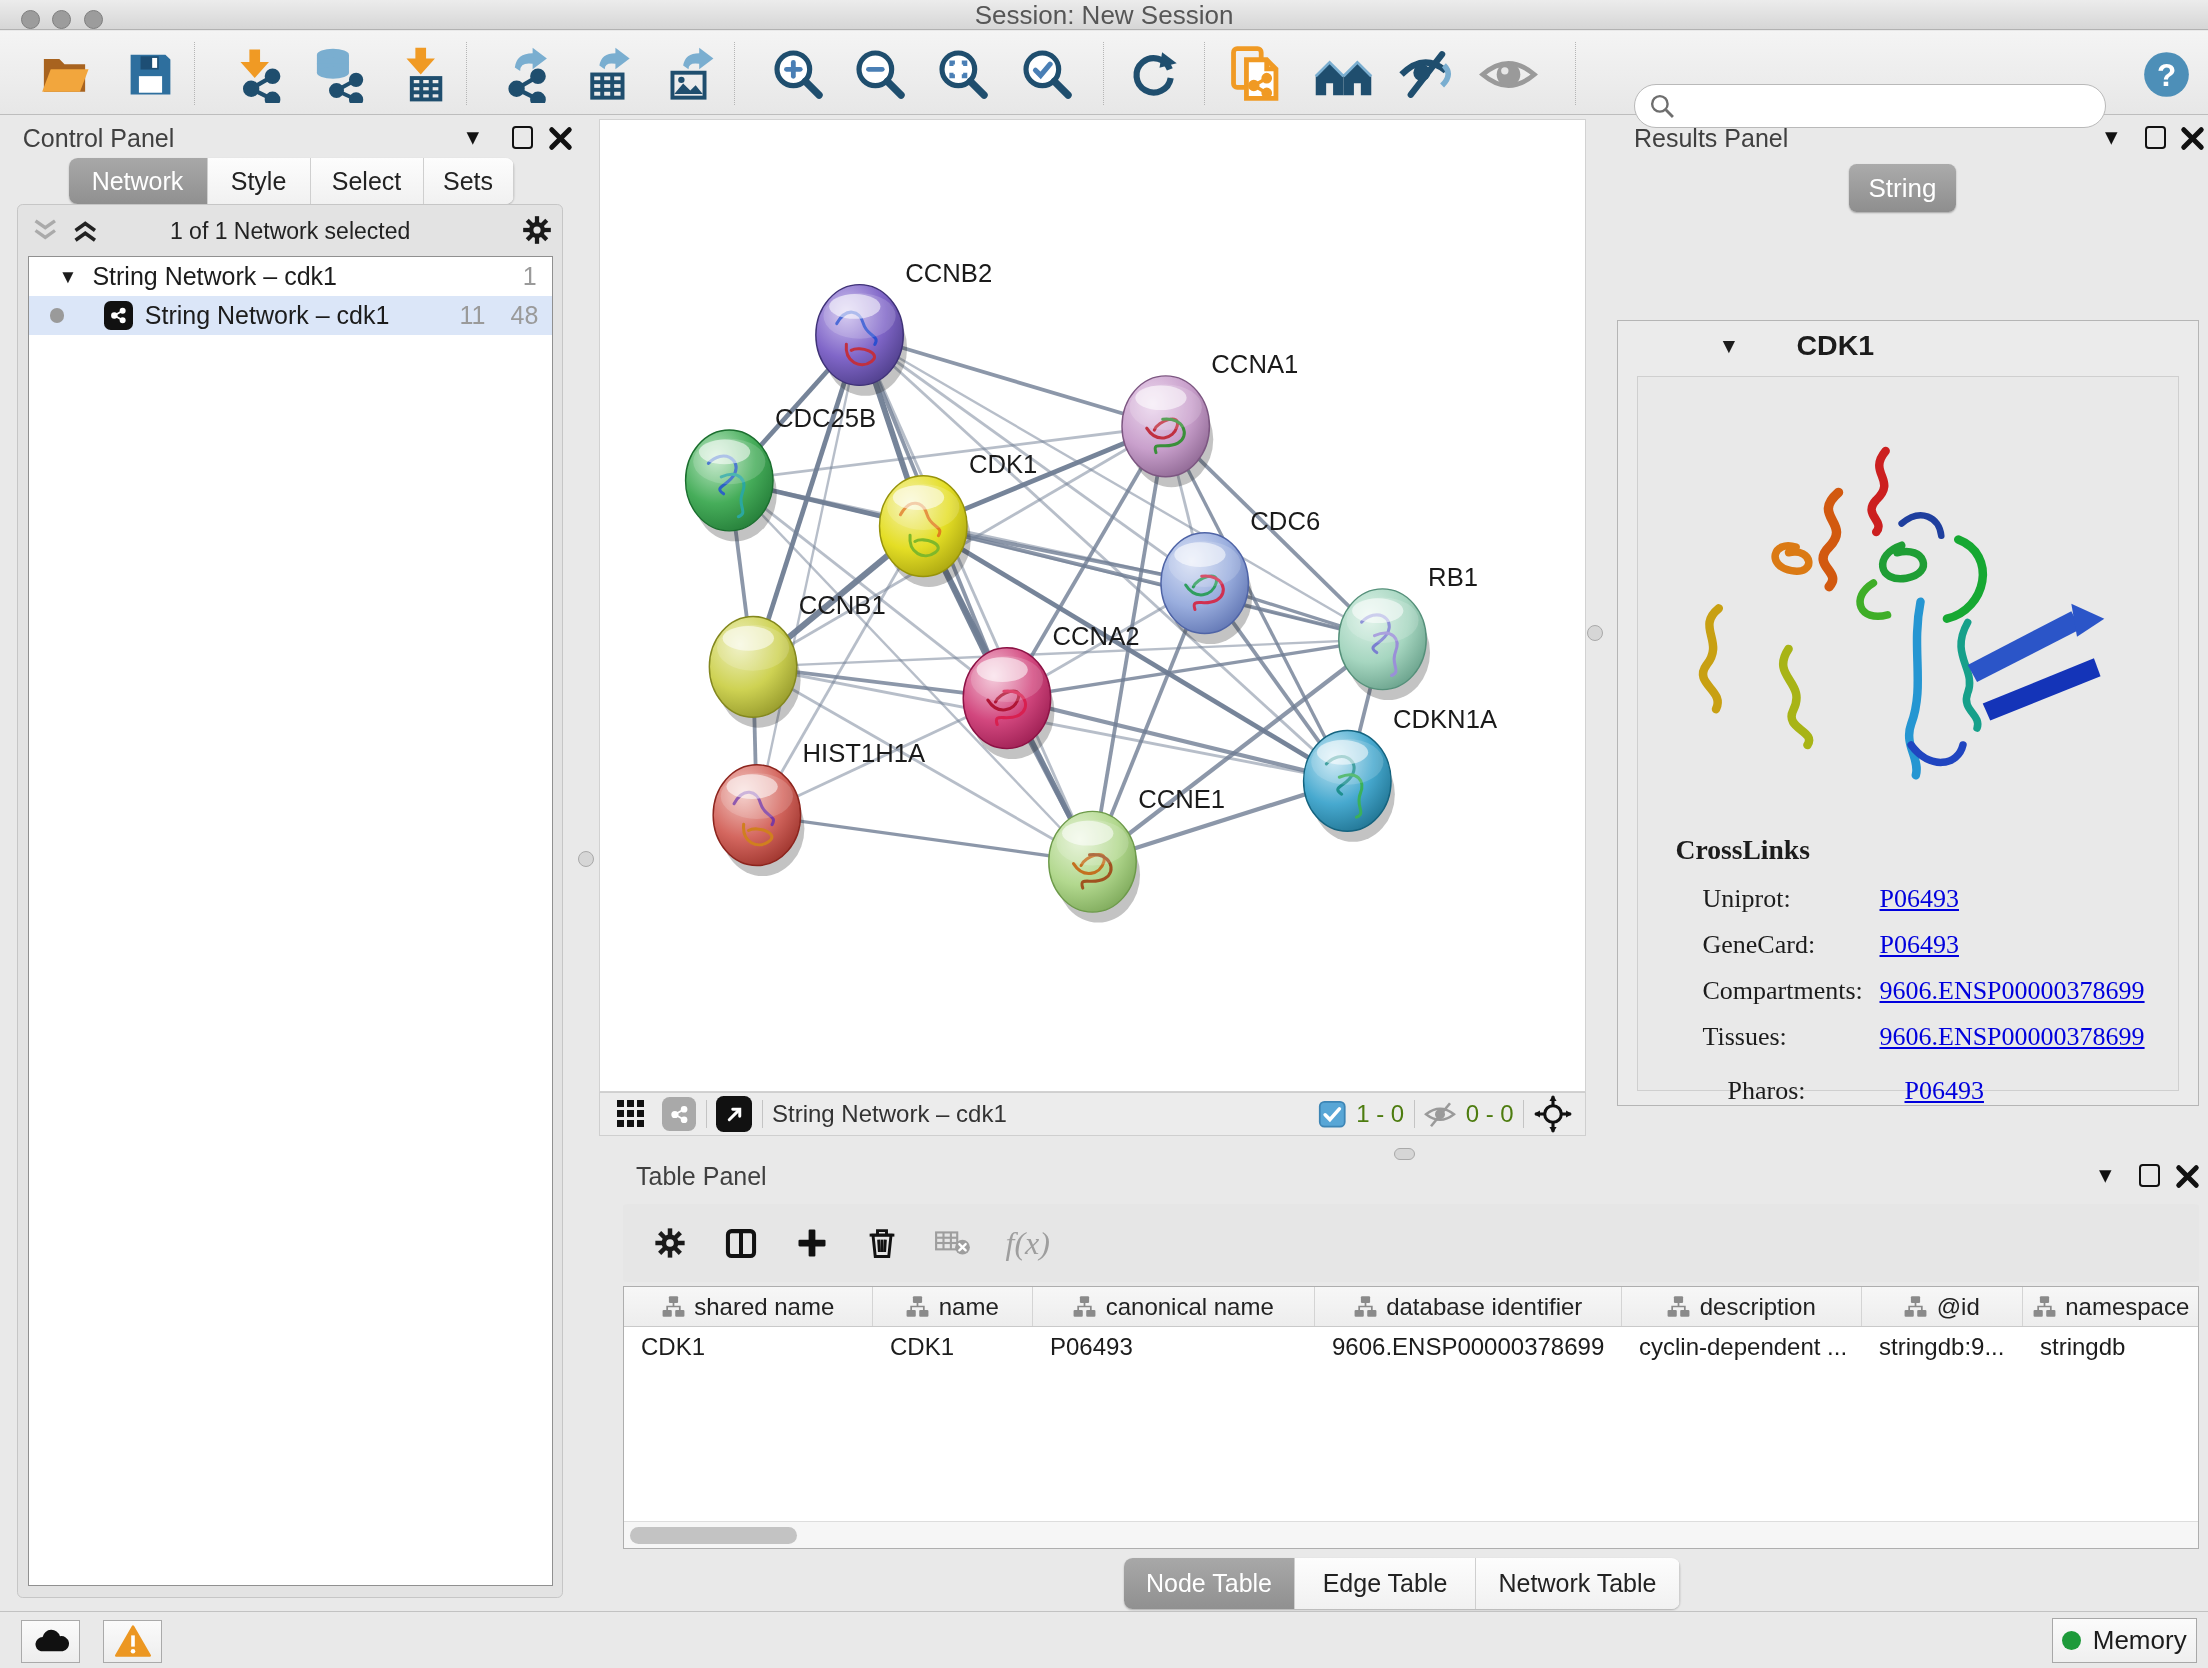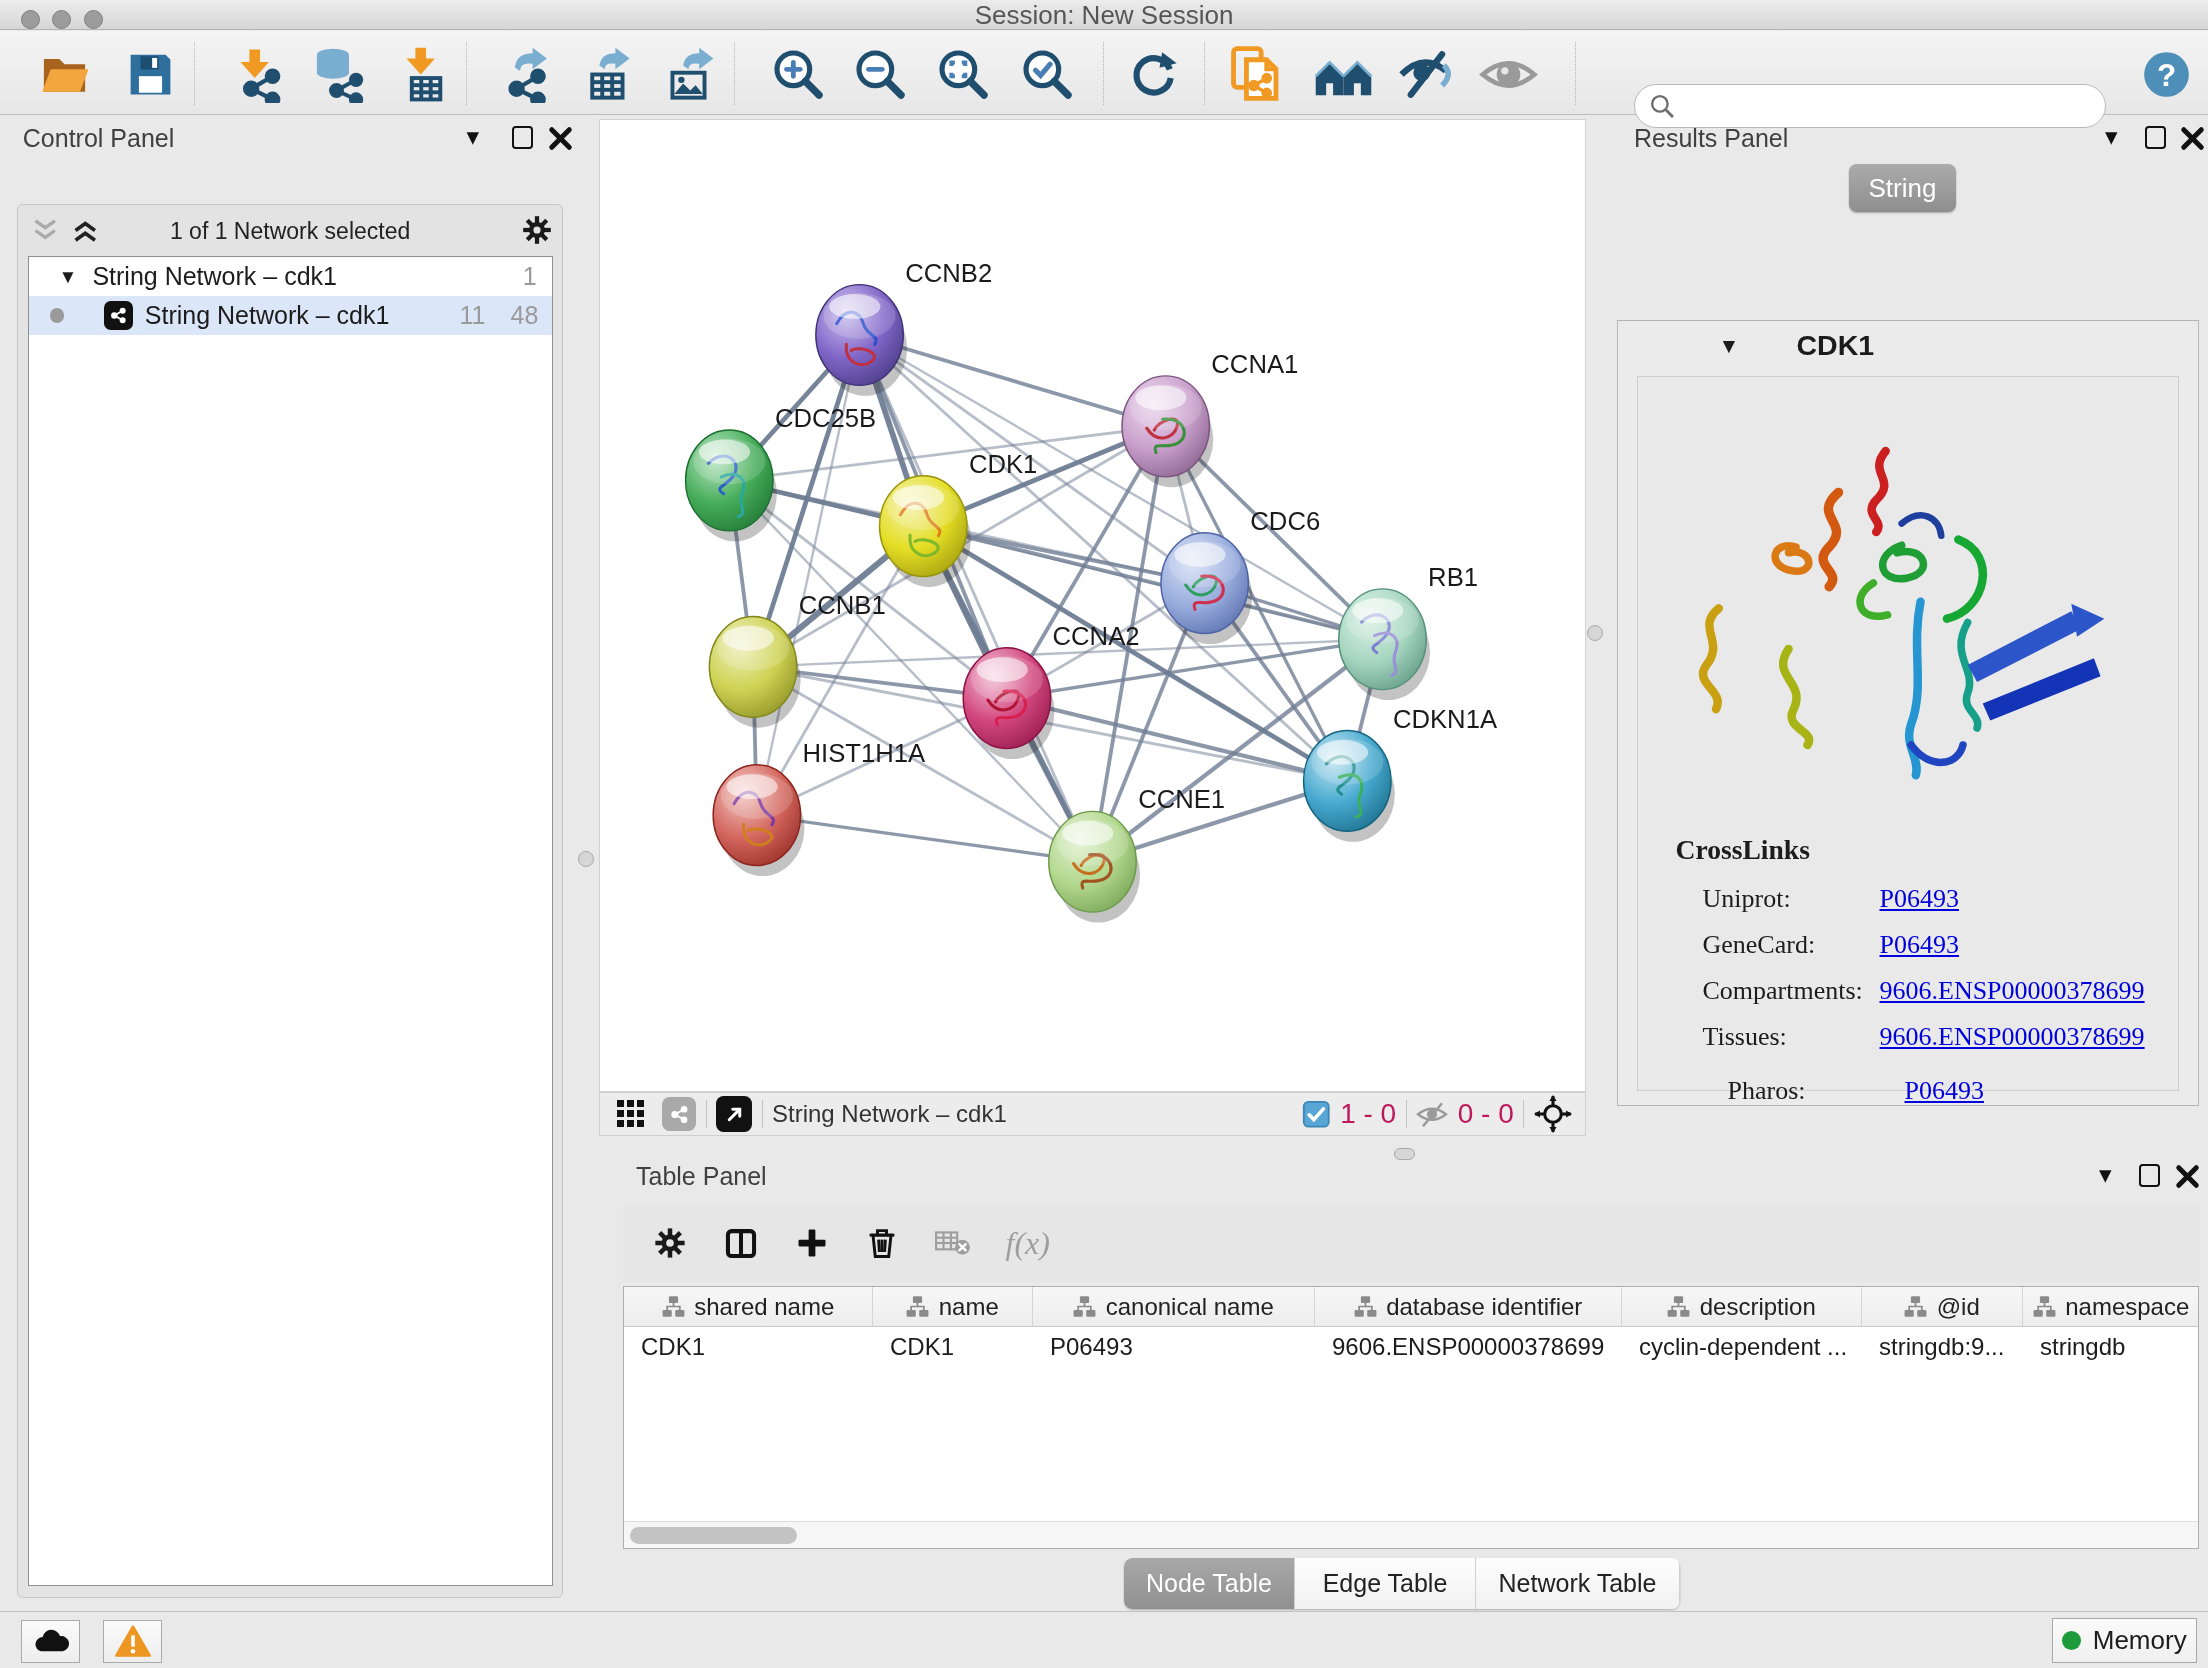--- a/index.html
+++ b/index.html
@@ -33,21 +33,21 @@
   .trow { display:flex; align-items:center; height:39px; font-size:25px; }
   .trow .cnt { color:#9a9a9a; }
   .sel-row { background:#dbe6f8; }
   .share-sq { width:29.5px; height:29.5px; background:#111; border-radius:6.7px; display:flex; align-items:center; justify-content:center; }
 
   
   .canvas { left:599px; top:119px; width:987px; height:973px; background:#fff; border:1px solid #d2d2d2; }
   .viewbar { left:599px; top:1092px; width:987px; height:44px; background:#ececec; border:1px solid #cfcfcf; display:flex; align-items:center; }
   .vb-sep { width:1px; height:28.5px; background:#c4c4c4; margin:0 9.5px; }
   .vb-label { font-size:24px; color:#333; }
-  .counts { font-size:28px; color:#be185d; }
+  .counts { font-size:24px; color:#4d7c0f; }
   .handle { position:absolute; background:#d6d6d6; border:1px solid #a9a9a9; border-radius:50%; }
 
   
   .results { left:1607px; top:122px; width:601px; height:1016px; }
   .rtab { position:absolute; left:242px; top:42px; width:107px; height:48px; border-radius:7.6px; background:linear-gradient(#ababab,#8e8e8e); color:#fff; font-size:26px; display:flex; align-items:center; justify-content:center; box-shadow:0 1px 1.9px rgba(0,0,0,.3); }
   .rbox { position:absolute; left:9.5px; width:582px; background:#ebebeb; border:1.9px solid #b5b5b5; }
   .btn { background:linear-gradient(#ffffff,#efefef); border:1.9px solid #c3c3c3; border-radius:9.5px; font-size:26px; color:#111; display:flex; align-items:center; justify-content:center; }
   .innerbox { position:absolute; background:#e9e9e9; border:1.9px solid #cfcfcf; }
   .serif { font-family:"Liberation Serif", serif; }
   .xlink { color:#0000dd; text-decoration:underline; }
@@ -276,20 +276,26 @@
   <div style="position:absolute;left:13.3px;top:1.9px" class="panel-head">Control Panel</div>
   <span class="abs" style="left:457px;top:0;font-size:25px;color:#111">▾</span>
   <span class="abs float-box" style="left:502px;top:3.8px"></span>
   <svg class="abs" style="left:538px;top:3.8px" width="25" height="25" viewBox="0 0 20 20">
     <g stroke="#111" stroke-width="4" stroke-linecap="round">
         <line x1="3" y1="3" x2="17" y2="17"></line>
         <line x1="17" y1="3" x2="3" y2="17"></line>
       </g>
   </svg>
 
+  <div class="seg abs" style="left:59px;top:36px" id="ctrl-tabs">
+      <div class="tab active" style="width: 139px;">Network</div>
+      <div class="tab" style="width: 103px;">Style</div>
+      <div class="tab" style="width: 113px;">Select</div>
+      <div class="tab" style="width: 90px;">Sets</div>
+    </div>
 
   <div class="subpanel">
     <svg class="abs" style="left:13.3px;top:13.3px" width="28.5" height="25" viewBox="0 0 20 18">
       <g stroke="#aaa" stroke-width="2.4" fill="none">
           <path d="M3 2l7 5 7-5M3 9l7 5 7-5"></path>
         </g>
     </svg>
     <svg class="abs" style="left:53px;top:13.3px" width="28.5" height="25" viewBox="0 0 20 18">
       <g stroke="#222" stroke-width="2.6" fill="none">
           <path d="M3 16l7-5 7 5M3 9l7-5 7 5"></path>

